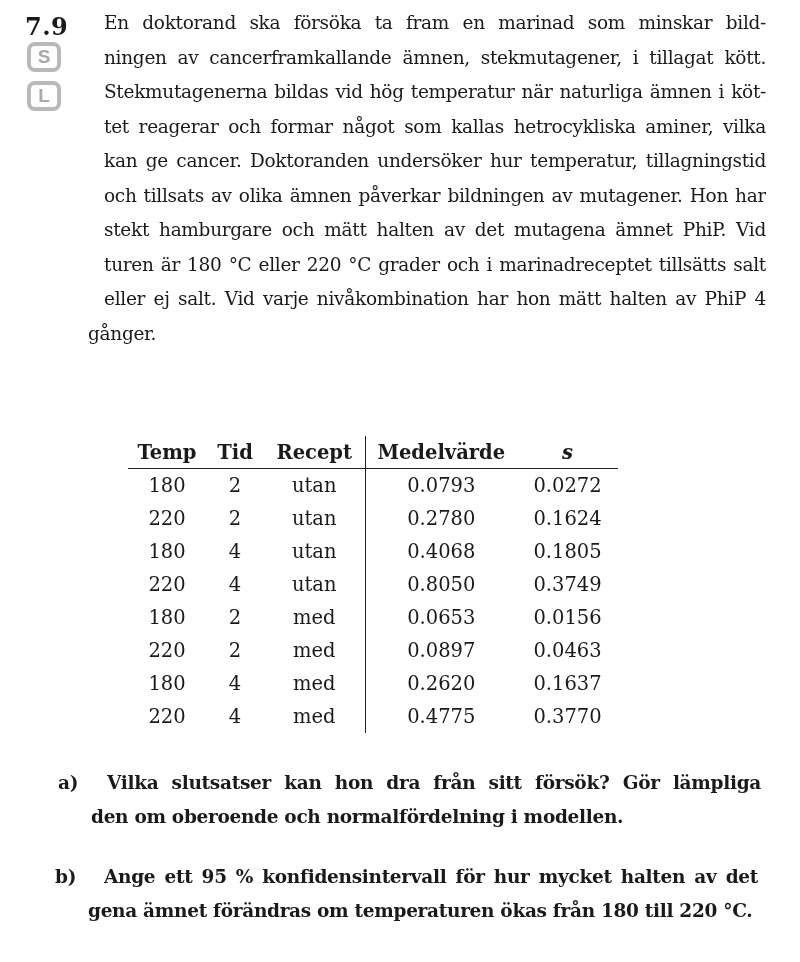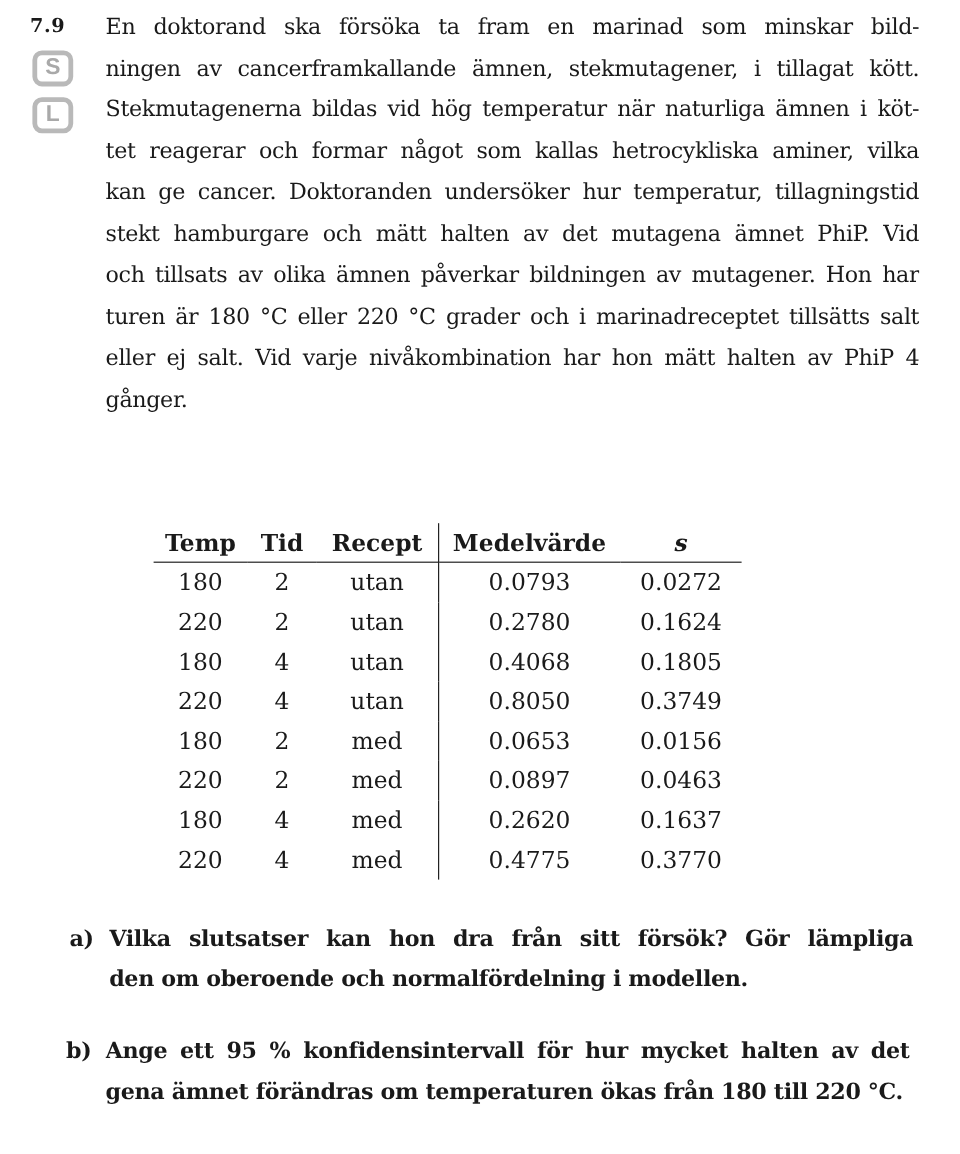--- a/index.html
+++ b/index.html
@@ -2,38 +2,38 @@
 <html><head>
 <meta charset="utf-8">
 <style>
   html,body{margin:0;padding:0;background:#ffffff;}
   .page{
     position:relative;width:800px;height:962px;background:#ffffff;
     font-family:"DejaVu Serif",serif;color:#1a1a1a;overflow:hidden;
   }
   .ex-number{
     position:absolute;left:25px;top:12px;
-    font-weight:bold;font-size:16px;letter-spacing:0.5px;
+    font-weight:bold;font-size:24px;letter-spacing:0.5px;
   }
   .badge{
     position:absolute;left:27px;width:26px;height:22px;
     border:4px solid #b9b9b9;border-radius:8px;
     color:#a9a9a9;font-family:"Liberation Sans",sans-serif;
     font-weight:bold;font-size:19px;
     display:flex;align-items:center;justify-content:center;
     background:#ffffff;
   }
   .badge-s{top:42px}
   .badge-l{top:81px}
   .body-text{
     position:absolute;left:88px;top:6px;width:678px;
     font-size:18.5px;line-height:34.5px;letter-spacing:-0.3px;
   }
   .pline{height:34.5px;overflow:hidden;text-align:justify;}
-  .pline.just{text-align-last:justify;}
+  .pline.just{text-align-last:justify;margin-left:16px;}
   .data-table{
     position:absolute;left:128px;top:436px;
     border-collapse:collapse;font-size:19.5px;color:#1a1a1a;
     table-layout:fixed;
   }
   .data-table th{
     font-weight:bold;height:32px;padding:0;text-align:center;
     border-bottom:1.5px solid #222222;
   }
   .data-table td{height:33px;padding:0;text-align:center;}
@@ -62,22 +62,22 @@
   <div class="badge badge-l">
     <span>L</span>
   </div>
 
   <div class="body-text">
     <div class="pline just">En doktorand ska försöka ta fram en marinad som minskar bild-</div>
     <div class="pline just">ningen av cancerframkallande ämnen, stekmutagener, i tillagat kött.</div>
     <div class="pline just">Stekmutagenerna bildas vid hög temperatur när naturliga ämnen i köt-</div>
     <div class="pline just">tet reagerar och formar något som kallas hetrocykliska aminer, vilka</div>
     <div class="pline just">kan ge cancer. Doktoranden undersöker hur temperatur, tillagningstid</div>
+    <div class="pline just">och tillsats av olika ämnen påverkar bildningen av mutagener. Hon har</div>
     <div class="pline just">stekt hamburgare och mätt halten av det mutagena ämnet PhiP. Vid</div>
-    <div class="pline just">och tillsats av olika ämnen påverkar bildningen av mutagener. Hon har</div>
     <div class="pline just">turen är 180 °C eller 220 °C grader och i marinadreceptet tillsätts salt</div>
     <div class="pline just">eller ej salt. Vid varje nivåkombination har hon mätt halten av PhiP 4</div>
     <div class="pline">gånger.</div>
   </div>
 
   <table class="data-table">
     <colgroup>
       <col style="width:78px">
       <col style="width:58px">
       <col style="width:101px">

